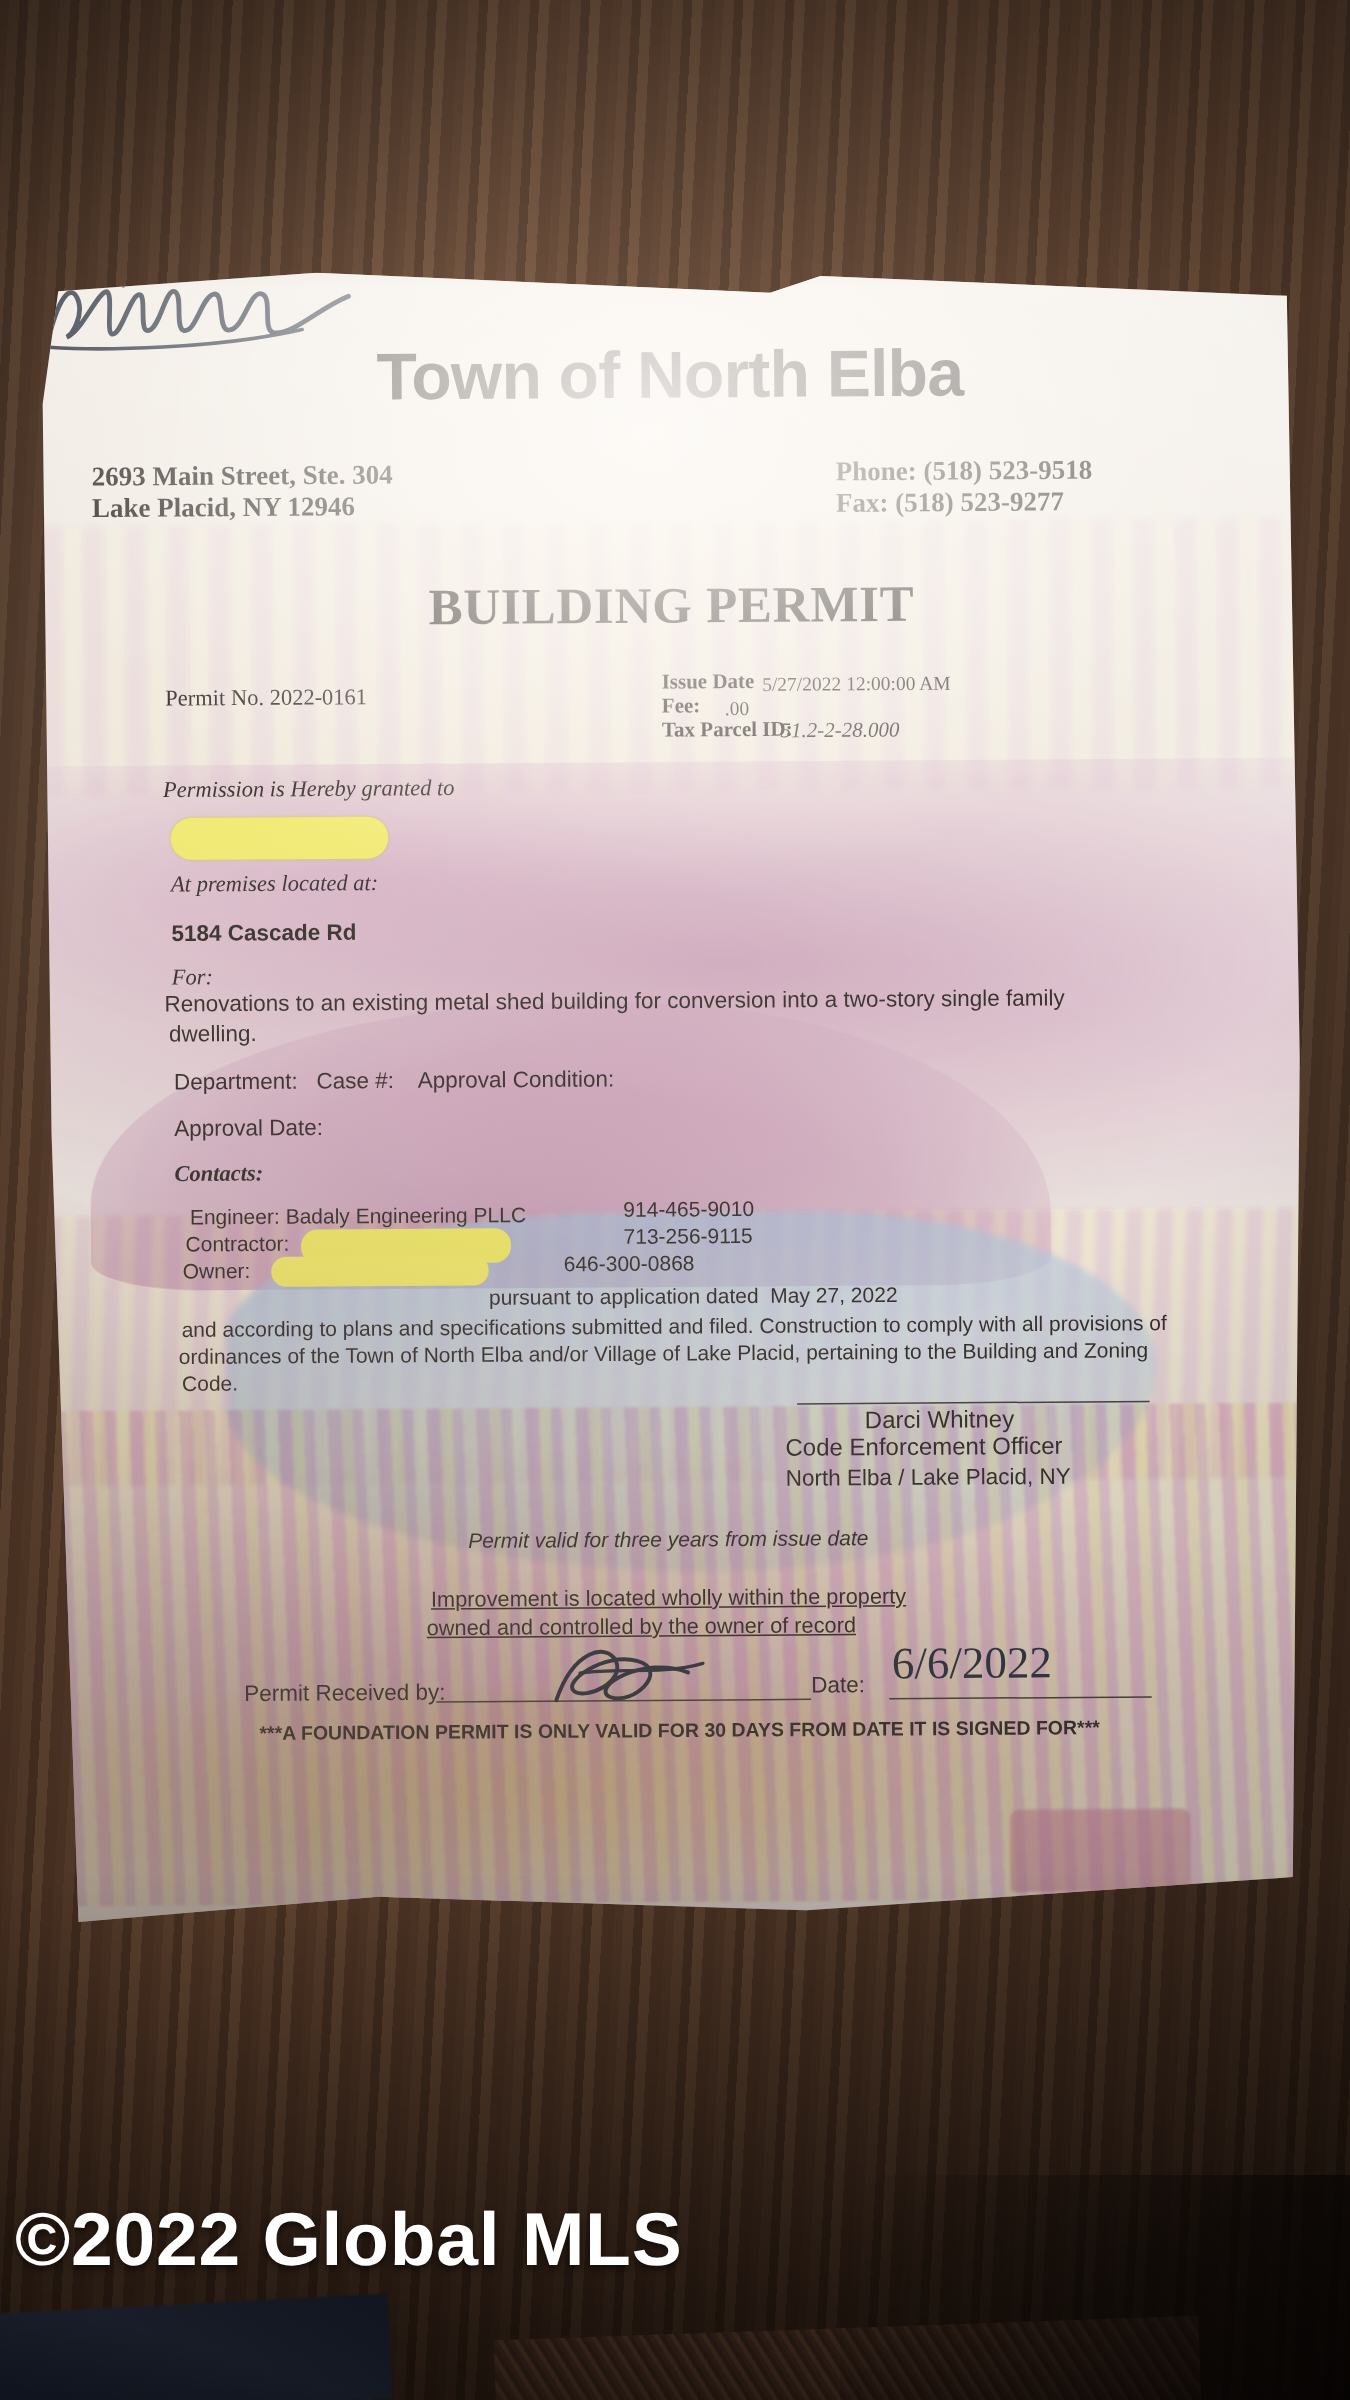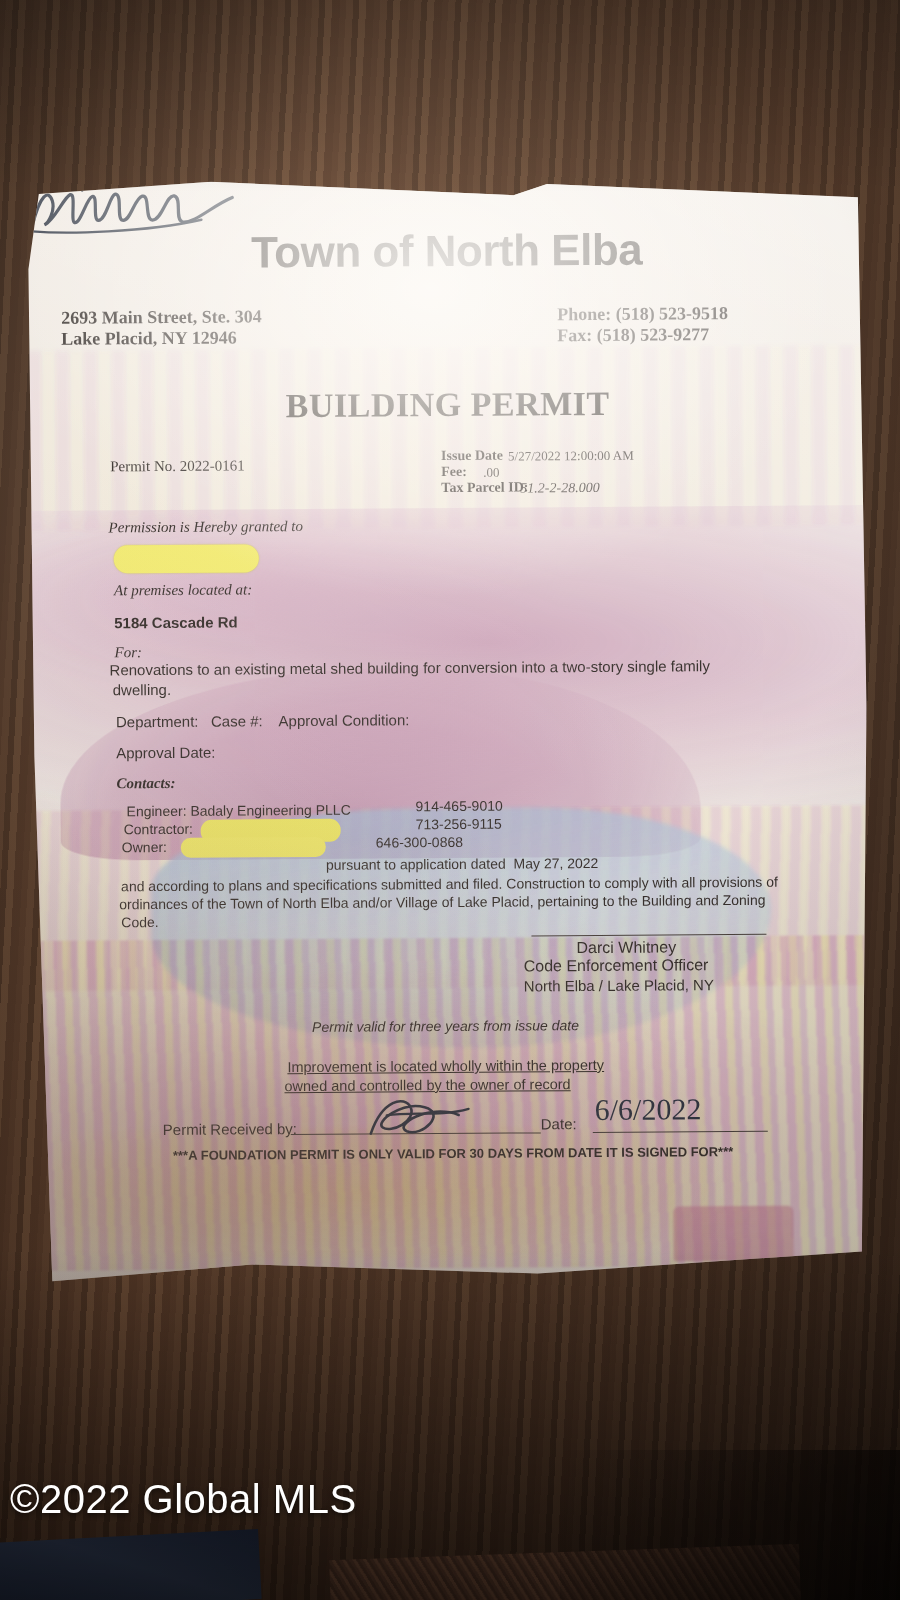--- a/index.html
+++ b/index.html
@@ -274,25 +274,26 @@
 
   
   .hand-svg { left:0; top:0; }
 
   
   #watermark {
     position: absolute;
     left: 10px;
     bottom: 78px;
     font-family: "Liberation Sans", sans-serif;
-    font-size: 40px;
+    font-size: 50px;
     color: #ffffff;
     letter-spacing: 0.5px;
     text-shadow: 0 2px 5px rgba(0,0,0,0.6);
     z-index: 30;
+    font-weight: bold;
   }
 </style>
 </head>
 <body>
 
 <div id="photo">
 
   <div class="jeans"></div>
   <div class="carpet"></div>
   <div class="desk-edge"></div>

